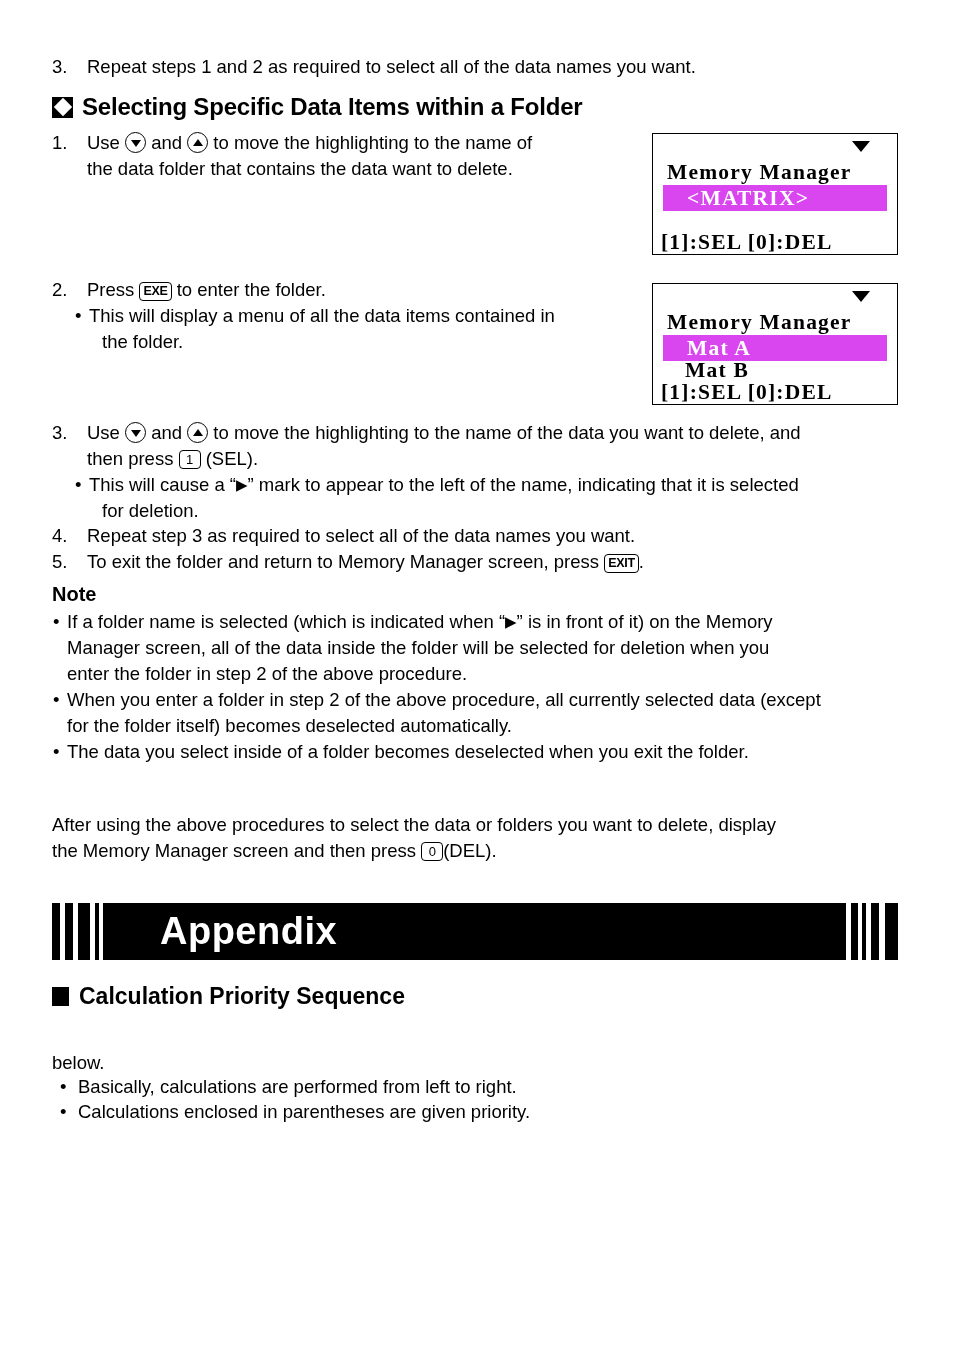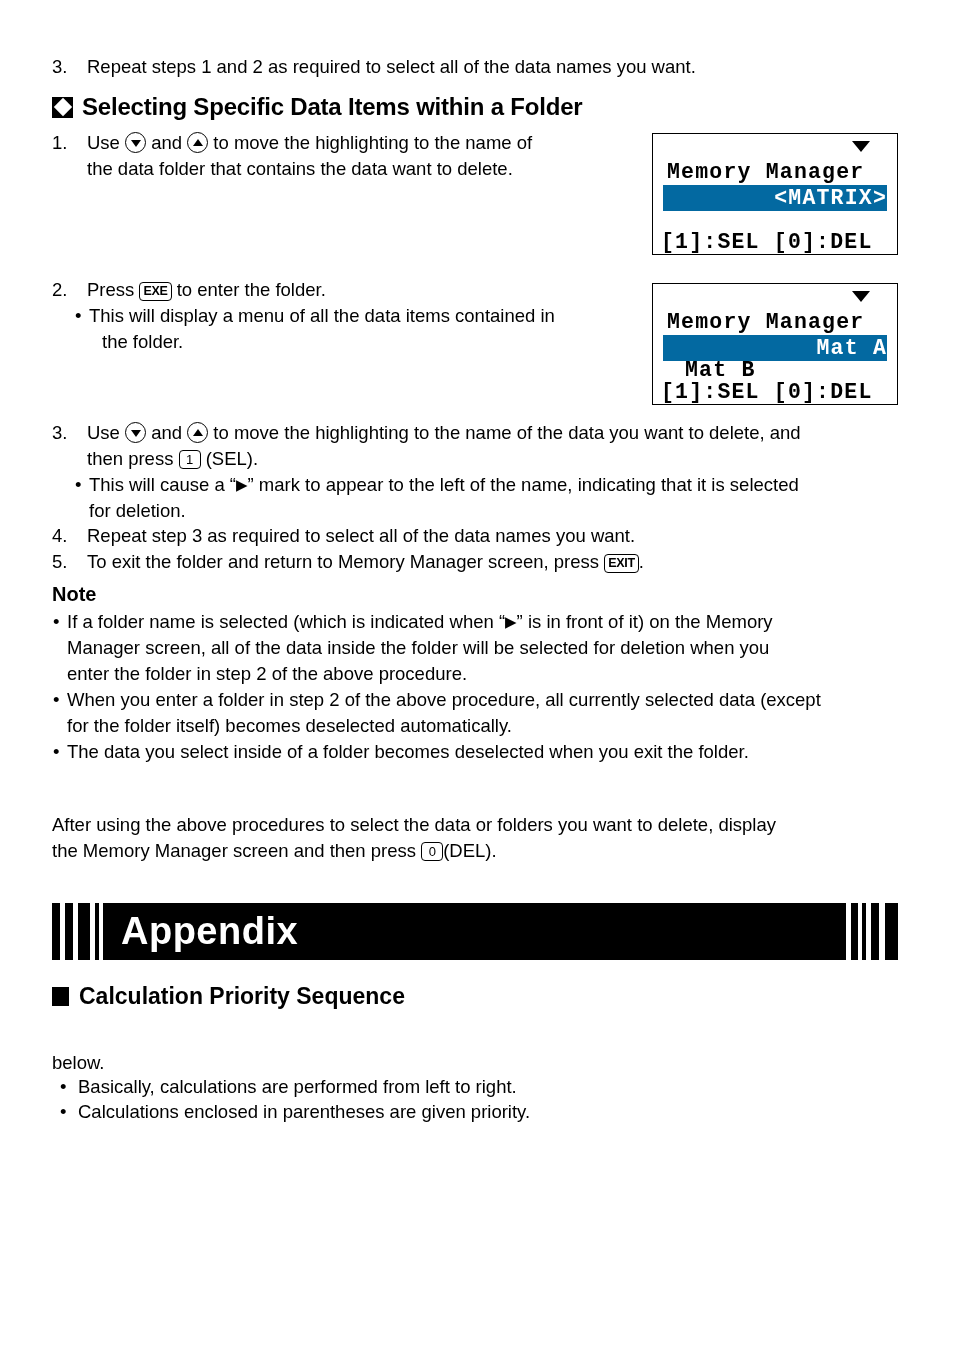--- a/index.html
+++ b/index.html
@@ -172,38 +172,37 @@
     width: 0;
     height: 0;
     border-left: 9px solid transparent;
     border-right: 9px solid transparent;
     border-top: 11px solid #000;
   }
   .lcd-line {
     position: absolute;
     left: 14px;
     right: 10px;
-    font-family: Liberation Mono, monospace;
+    font-family: Liberation Serif, serif;
     font-size: 21.5px;
     line-height: 26px;
     letter-spacing: 1.2px;
     white-space: pre;
     font-weight: bold;
   }
   .lcd-line.indent {
     left: 32px;
   }
   .lcd-line.hl {
     left: 10px;
     right: 10px;
-    background: #0369a1;
+    background: #d946ef;
     color: #fff;
-    padding-left: 40px;
+    padding-left: 24px;
     box-sizing: border-box;
-    text-align: right;
   }
 
   
   .appendix-band {
     position: absolute;
     display: flex;
     align-items: stretch;
   }
   .bar {
     background: #000;
@@ -330,21 +329,21 @@
       <span>then press</span>
       <span class="keycap num">1</span>
       <span>(SEL).</span>
     </span>
   </div>
   <div class="bullet-line" style="left:75px; top:472px; width:840px;">
     <span class="bullet-dot">•</span>
     <span class="bullet-body">
       <span>This will cause a “</span><span class="tri-right">▶</span><span>” mark to appear to the left of the name, indicating that it is selected</span>
       <br>
-      <span style="display:inline-block;text-align:center;">for deletion.</span>
+      <span style="margin-left:13px; display:inline-block;text-align:center;">for deletion.</span>
     </span>
   </div>
 
   <div class="numbered" style="left:52px; top:523px; width:860px;">
     <span class="num-label">4.</span>
     <span class="num-body">Repeat step 3 as required to select all of the data names you want.</span>
   </div>
 
   <div class="numbered" style="left:52px; top:549px; width:860px;">
     <span class="num-label">5.</span>
@@ -391,21 +390,21 @@
 
   <div class="appendix-band" style="left:52px; top:903px; width:846px; height:57px;">
     <div class="bar" style="width:8px;"></div>
     <div class="gap" style="width:5px;"></div>
     <div class="bar" style="width:8px;"></div>
     <div class="gap" style="width:5px;"></div>
     <div class="bar" style="width:12px;"></div>
     <div class="gap" style="width:5px;"></div>
     <div class="bar" style="width:4px;"></div>
     <div class="gap" style="width:4px;"></div>
-    <div class="appendix-main" style="flex:1 1 auto;">
+    <div class="appendix-main" style="flex:1 1 auto;padding-left:39px;">
       <span class="appendix-title">Appendix</span>
     </div>
     <div class="gap" style="width:5px;"></div>
     <div class="bar" style="width:7px;"></div>
     <div class="gap" style="width:4px;"></div>
     <div class="bar" style="width:4px;"></div>
     <div class="gap" style="width:5px;"></div>
     <div class="bar" style="width:8px;"></div>
     <div class="gap" style="width:6px;"></div>
     <div class="bar" style="width:13px;"></div>

